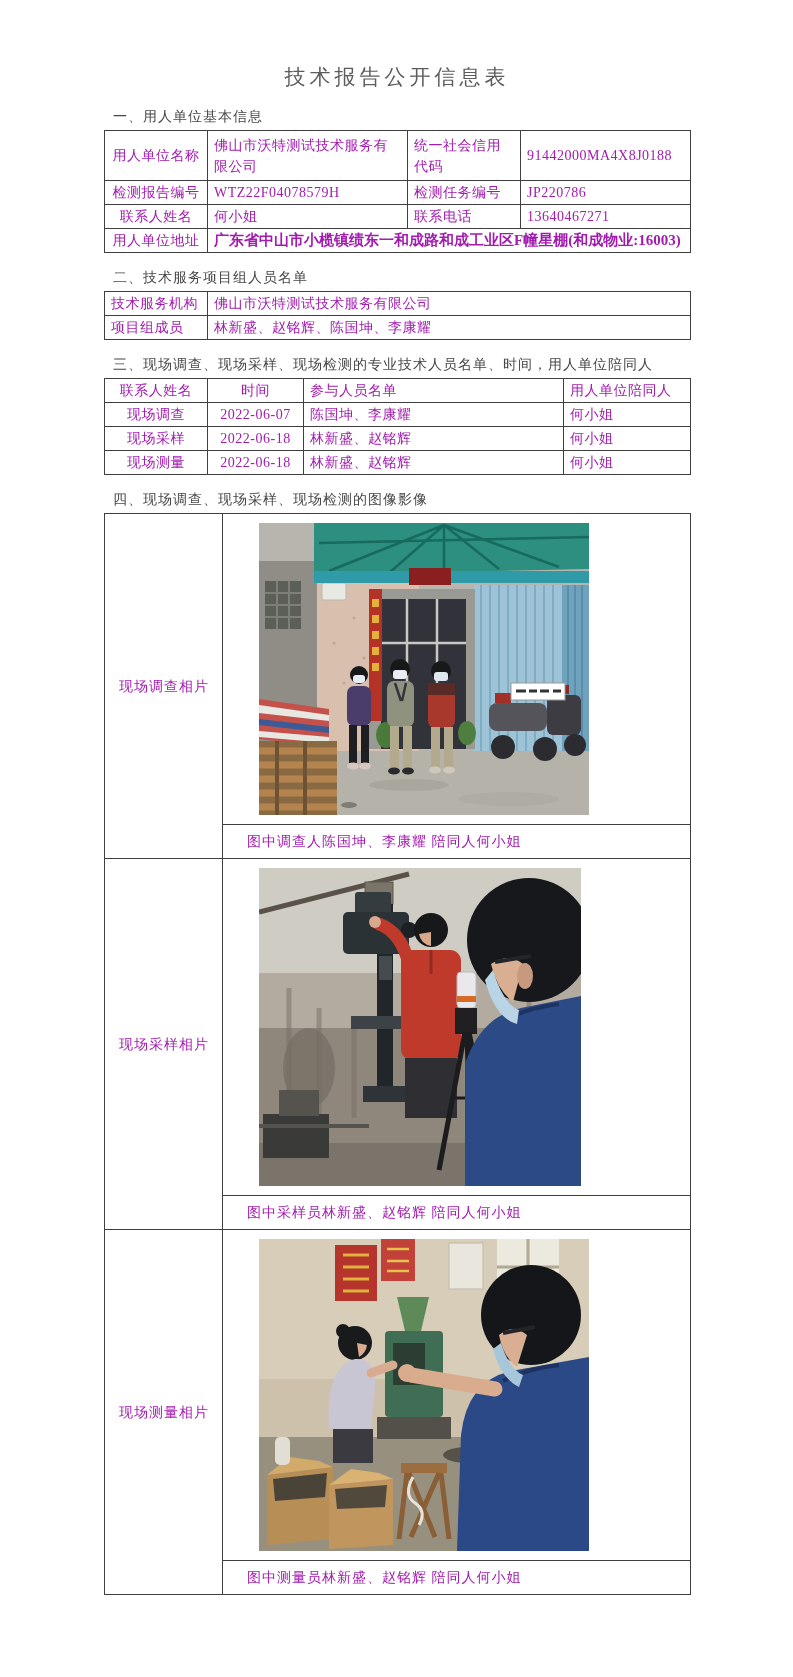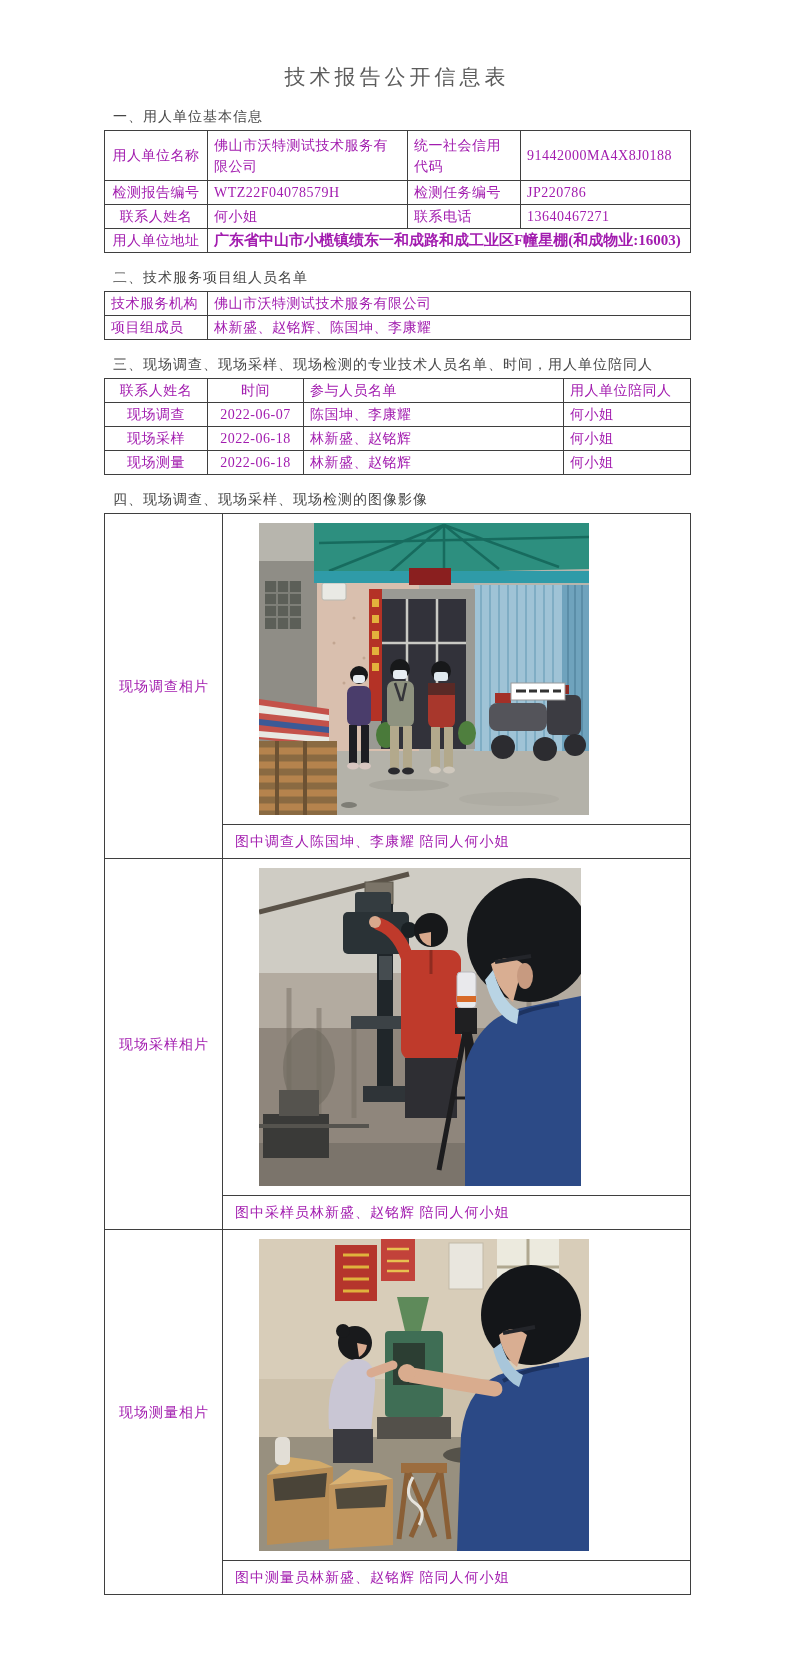--- a/index.html
+++ b/index.html
@@ -25,21 +25,21 @@
     letter-spacing:0.5px;overflow:hidden;vertical-align:middle;
   }
   tr.h24{height:24px;padding-left:44px;}
   tr.h50{height:50px;}
   .tc{text-align:center;}
   .addr{letter-spacing:0;font-size:15px;font-weight:bold;}
   
   .photo-label{text-align:center;letter-spacing:1px;padding-left:7px;}
   .photo-cell{padding:9px 0 9px 36px;}
   .photo-cell svg{display:block;}
-  .caption-cell{height:31px;padding-left:12px;letter-spacing:1px;}
+  .caption-cell{height:31px;padding-left:24px;letter-spacing:1px;}
 </style>
 </head>
 <body>
 
 <div class="page">
   <div class="content">
 
     <div class="doc-title">技术报告公开信息表</div>
 
     <div class="sec">一、用人单位基本信息</div>

